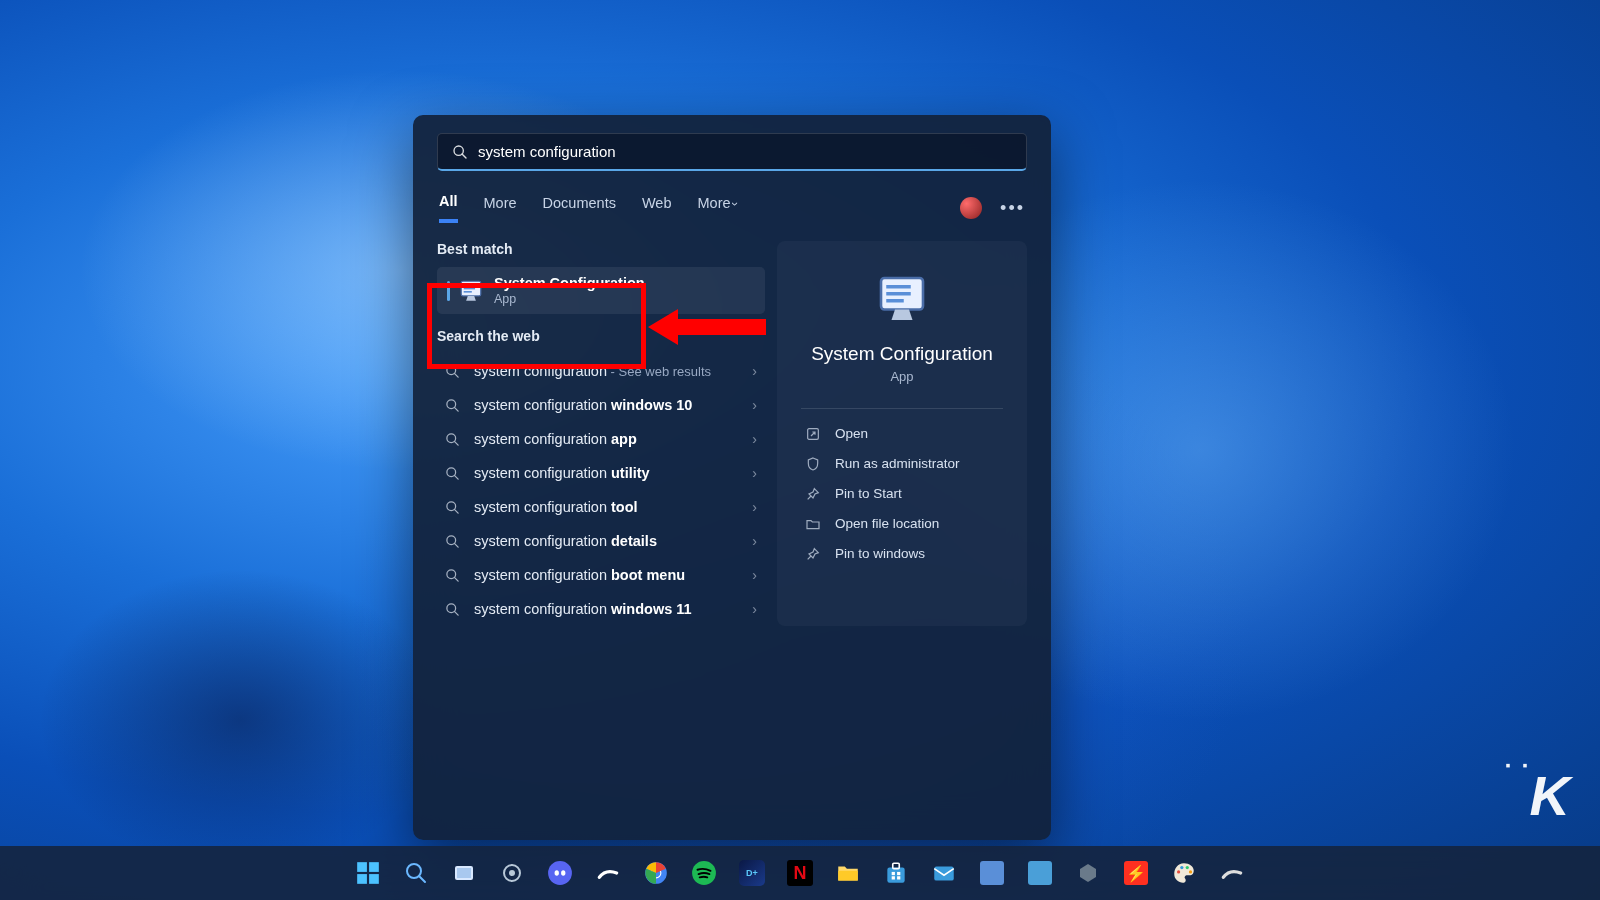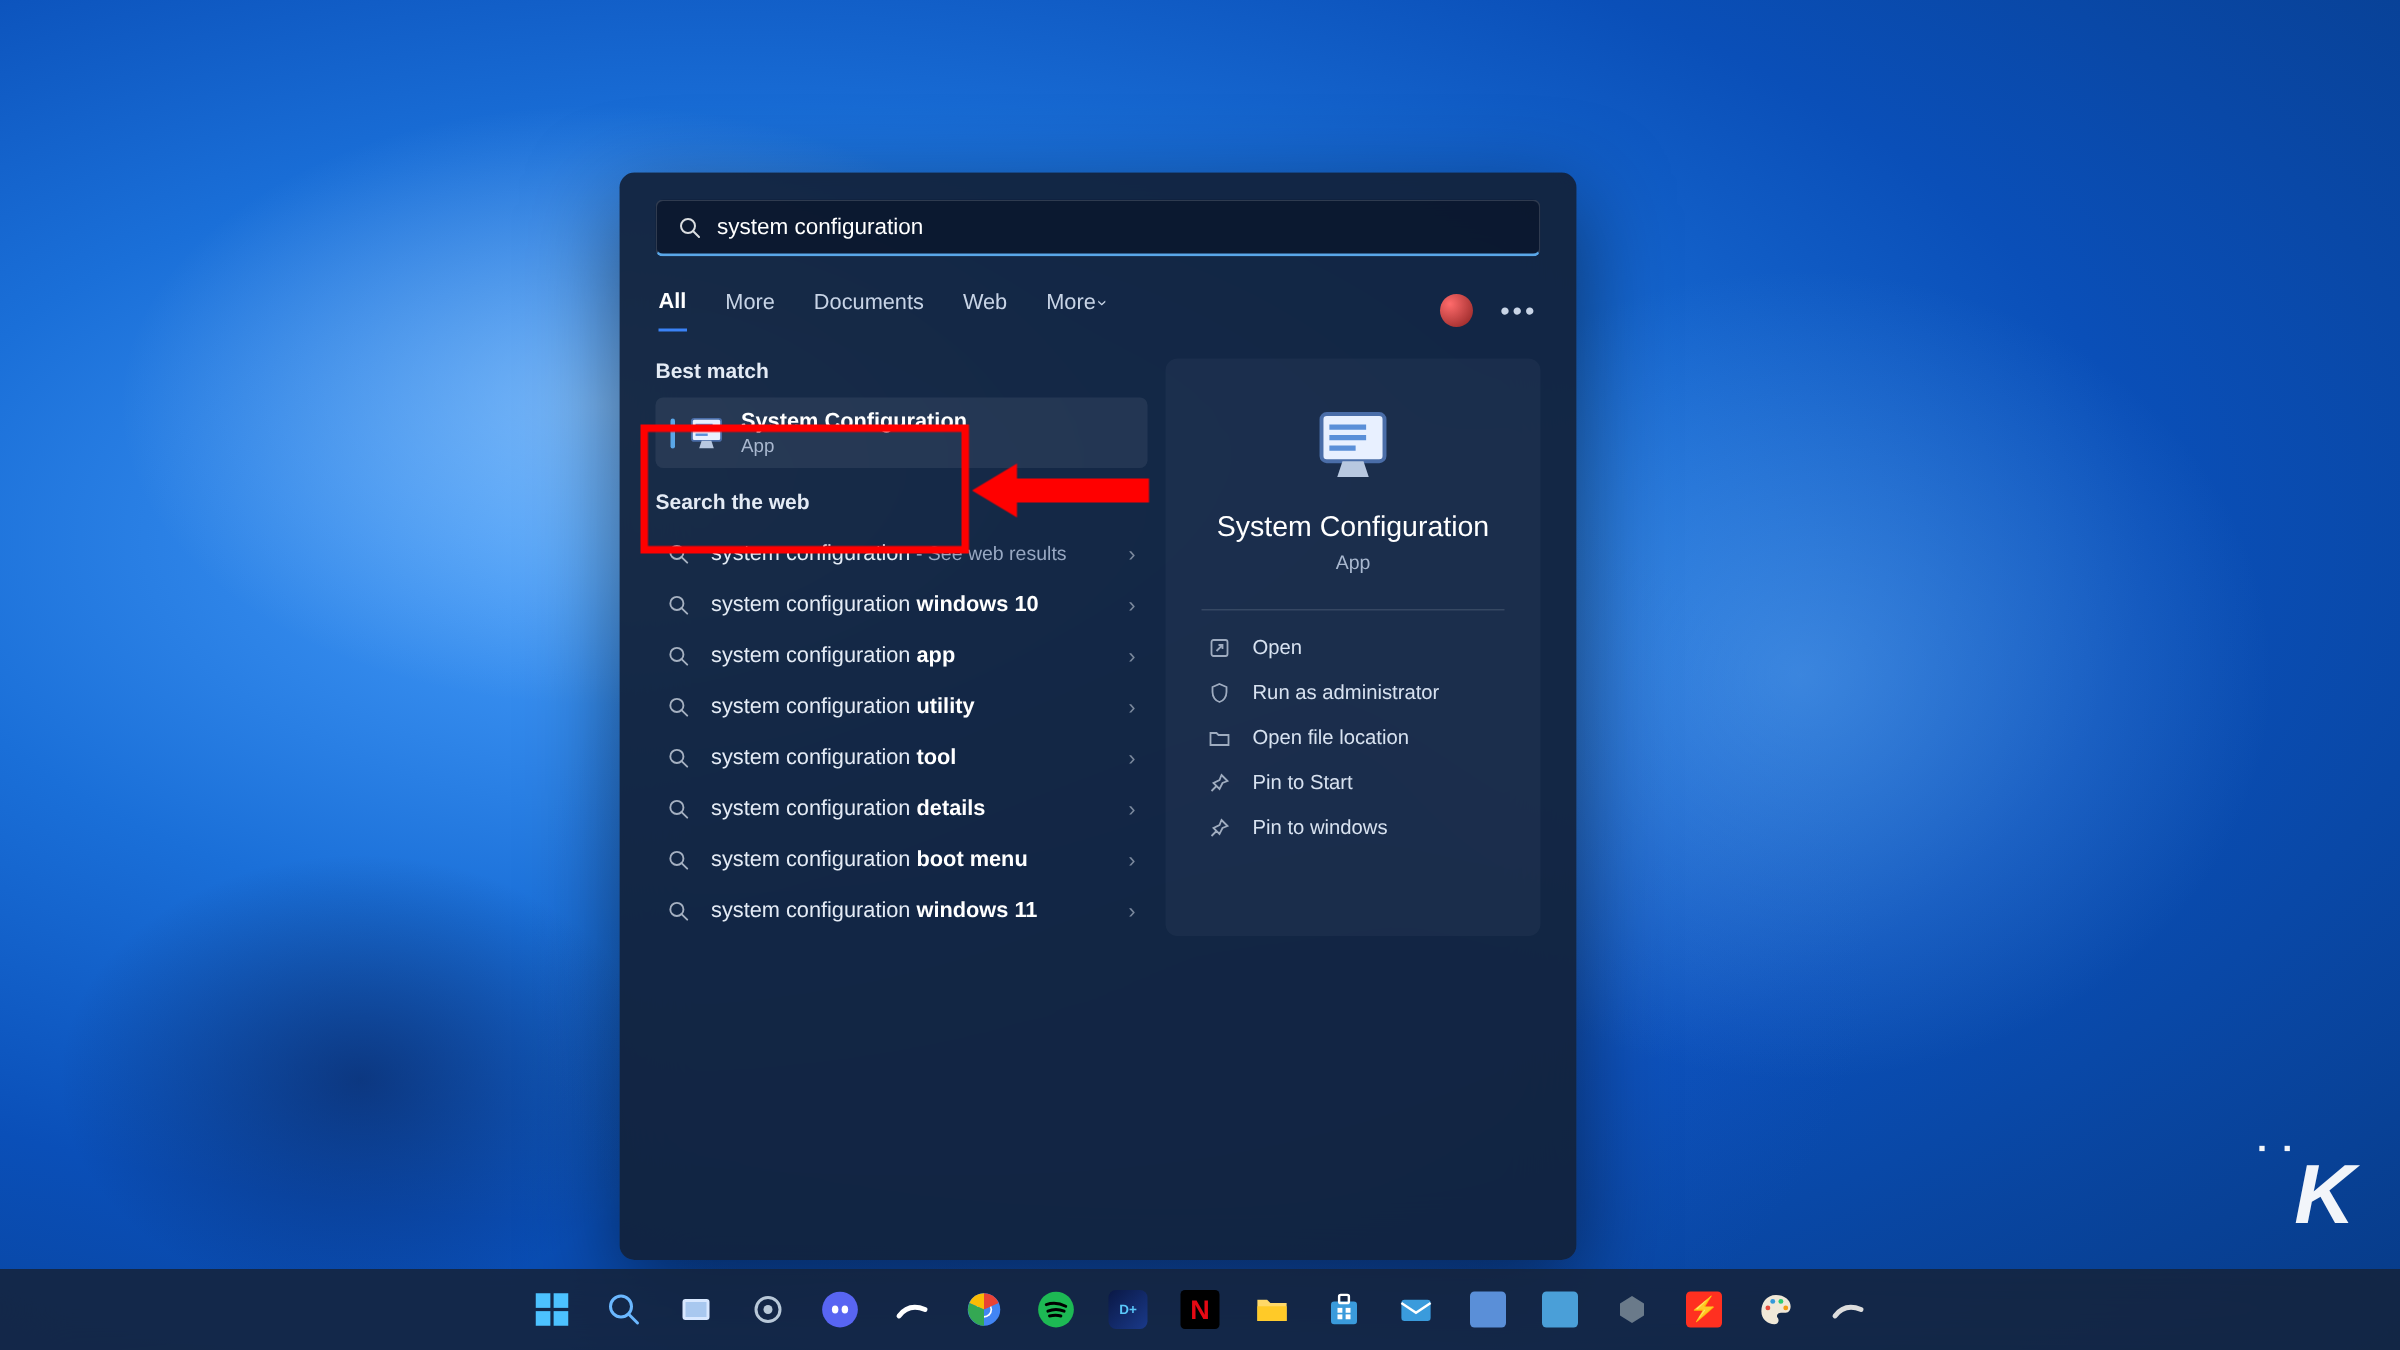--- a/index.html
+++ b/index.html
@@ -42,21 +42,21 @@
 .search-box input {
   background: transparent; border: none; outline: none;
   color: #fff; font-size: 15px; flex: 1;
 }
 .tabs-row {
   display: flex; align-items: center;
   margin-top: 22px; padding: 0 2px;
   font-size: 14.5px; color: #c8d4e6;
 }
 .tabs-row .tab { margin-right: 26px; padding-bottom: 10px; cursor: pointer; }
-.tabs-row .tab.active { color: #fff; border-bottom: 2px solid #3b82f6; font-weight: 600; }
+.tabs-row .tab.active { color: #fff; border-bottom: 4px solid #3b82f6; font-weight: 600; }
 .tabs-row .more::after { content: " ›"; font-size: 12px; transform: rotate(90deg); display: inline-block; margin-left: 2px; }
 .tabs-row .spacer { flex: 1; }
 .tabs-row .avatar { width: 22px; height: 22px; border-radius: 50%; background: radial-gradient(circle at 30% 30%, #ff6b6b, #8b2020); margin-right: 18px; cursor: pointer; }
 .tabs-row .dots { color: #c8d4e6; font-size: 18px; cursor: pointer; letter-spacing: 2px; }
 .body-row { display: flex; margin-top: 18px; gap: 12px; }
 .left-col { width: 328px; }
 .right-col { flex: 1; background: rgba(255,255,255,0.035); border-radius: 8px; padding: 30px 24px 20px; }
 .section-label { font-size: 14px; font-weight: 600; color: #e4ebf5; margin-bottom: 10px; }
 .best-match-item {
   display: flex; align-items: center;
@@ -247,29 +247,29 @@
             <span>Open</span>
           </div>
           <div class="action-item">
             <svg class="aicon" viewBox="0 0 24 24" fill="none" stroke="currentColor" stroke-width="1.8">
               <path d="M12 3 L19 6 V11 C19 16 16 20 12 21 C8 20 5 16 5 11 V6 Z"></path>
             </svg>
             <span>Run as administrator</span>
           </div>
           <div class="action-item">
             <svg class="aicon" viewBox="0 0 24 24" fill="none" stroke="currentColor" stroke-width="1.8">
+              <path d="M14 4 L20 10 L15 12 L12 18 L6 12 L12 9 Z M9 15 L4 20"></path>
+            </svg>
+            <span>Pin to Start</span>
+          </div>
+          <div class="action-item">
+            <svg class="aicon" viewBox="0 0 24 24" fill="none" stroke="currentColor" stroke-width="1.8">
               <path d="M3 7 L9 7 L11 9 L21 9 L21 19 L3 19 Z"></path>
             </svg>
             <span>Open file location</span>
-          </div>
-          <div class="action-item">
-            <svg class="aicon" viewBox="0 0 24 24" fill="none" stroke="currentColor" stroke-width="1.8">
-              <path d="M14 4 L20 10 L15 12 L12 18 L6 12 L12 9 Z M9 15 L4 20"></path>
-            </svg>
-            <span>Pin to Start</span>
           </div>
           <div class="action-item">
             <svg class="aicon" viewBox="0 0 24 24" fill="none" stroke="currentColor" stroke-width="1.8">
               <path d="M14 4 L20 10 L15 12 L12 18 L6 12 L12 9 Z M9 15 L4 20"></path>
             </svg>
             <span>Pin to windows</span>
           </div>
         </div>
     </div>
   </div>

